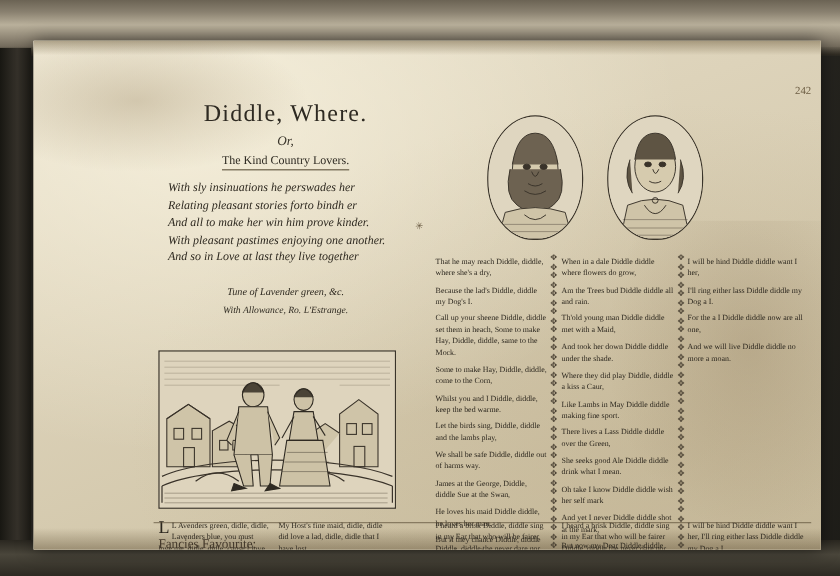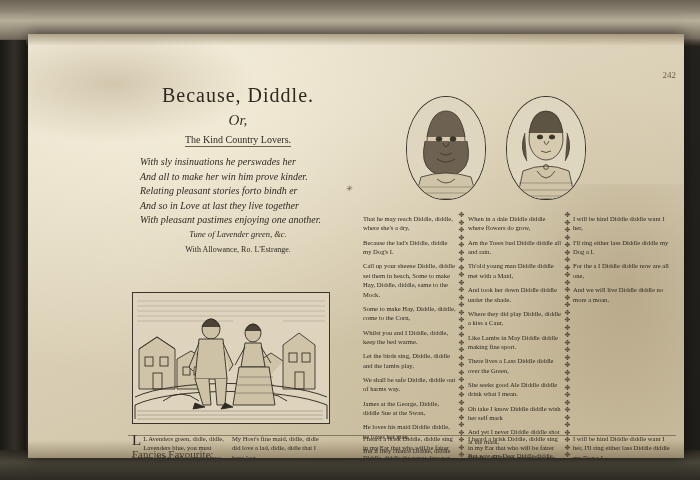--- a/index.html
+++ b/index.html
@@ -67,34 +67,34 @@
   .folio{
     position:absolute;right:8px;top:36px;font-size:9px;color:#6b5c42;
     font-family:"Liberation Serif", serif;
   }
   
   .title-block{position:absolute;left:100px;top:50px;width:220px;text-align:center;}
   .title-main{
     font-size:20px;letter-spacing:1px;color:#2e2a22;
     font-family:"Liberation Serif", serif;
   }
-  .title-or{font-size:15px;font-style:italic;color:#3a352b;margin-top:5px;}
+  .title-or{font-size:11px;font-style:italic;color:#3a352b;margin-top:5px;}
   .title-sub{
     font-size:10px;color:#2f2b23;margin-top:3px;
     border-bottom:1px solid #6a5f49;display:inline-block;padding-bottom:1px;
   }
   .argument{
     margin-top:8px;text-align:left;padding-left:12px;
     font-size:10px;line-height:1.45;color:#2f2a21;font-style:italic;
   }
   .tune{
-    margin-top:1px;font-size:8.5px;font-style:italic;color:#2f2a21;
+    margin-top:15px;font-size:8.5px;font-style:italic;color:#2f2a21;
   }
   .allowance{
-    margin-top:6px;font-size:8px;color:#2f2a21;
+    margin-top:6px;font-size:8px;font-style:italic;color:#2f2a21;
   }
   
   .cut-couple{
     position:absolute;left:104px;top:258px;width:196px;height:130px;
     border:1.4px solid #3a342a;background:#ded4bd;overflow:hidden;
   }
   
   .oval{
     position:absolute;width:78px;height:102px;border-radius:50% 50% 48% 48%;
     border:1.6px solid #3a342a;background:#dfd6c0;overflow:hidden;
@@ -153,29 +153,29 @@
 
   <div class="sheet">
     <div class="stain1"></div>
     <div class="stain2"></div>
     <div class="edge-top"></div>
     <div class="edge-bottom"></div>
 
     <div class="folio">242</div>
 
     <div class="title-block">
-      <div class="title-main">Because,  Diddle.</div>
+      <div class="title-main">Diddle,  Where.</div>
       <div class="title-or">Or,</div>
       <div><span class="title-sub">The Kind Country Lovers.</span></div>
       <div class="argument">
         <div>With sly insinuations he perswades her</div>
+        <div>Relating pleasant stories forto bindh er</div>
         <div>And all to make her win him prove kinder.</div>
-        <div>Relating pleasant stories forto bindh er</div>
+        <div>With pleasant pastimes enjoying one another.</div>
         <div>And so in Love at last they live together</div>
-        <div>With pleasant pastimes enjoying one another.</div>
       </div>
       <div class="tune">Tune of Lavender green, &amp;c.</div>
       <div class="allowance">With Allowance, Ro. L'Estrange.</div>
     </div>
 
     <div class="blot">✳</div>
 
     <div class="cut-couple">
       <svg width="196" height="130" viewBox="0 0 196 130">
         <rect x="0" y="0" width="196" height="130" fill="#ded4bd"></rect>

